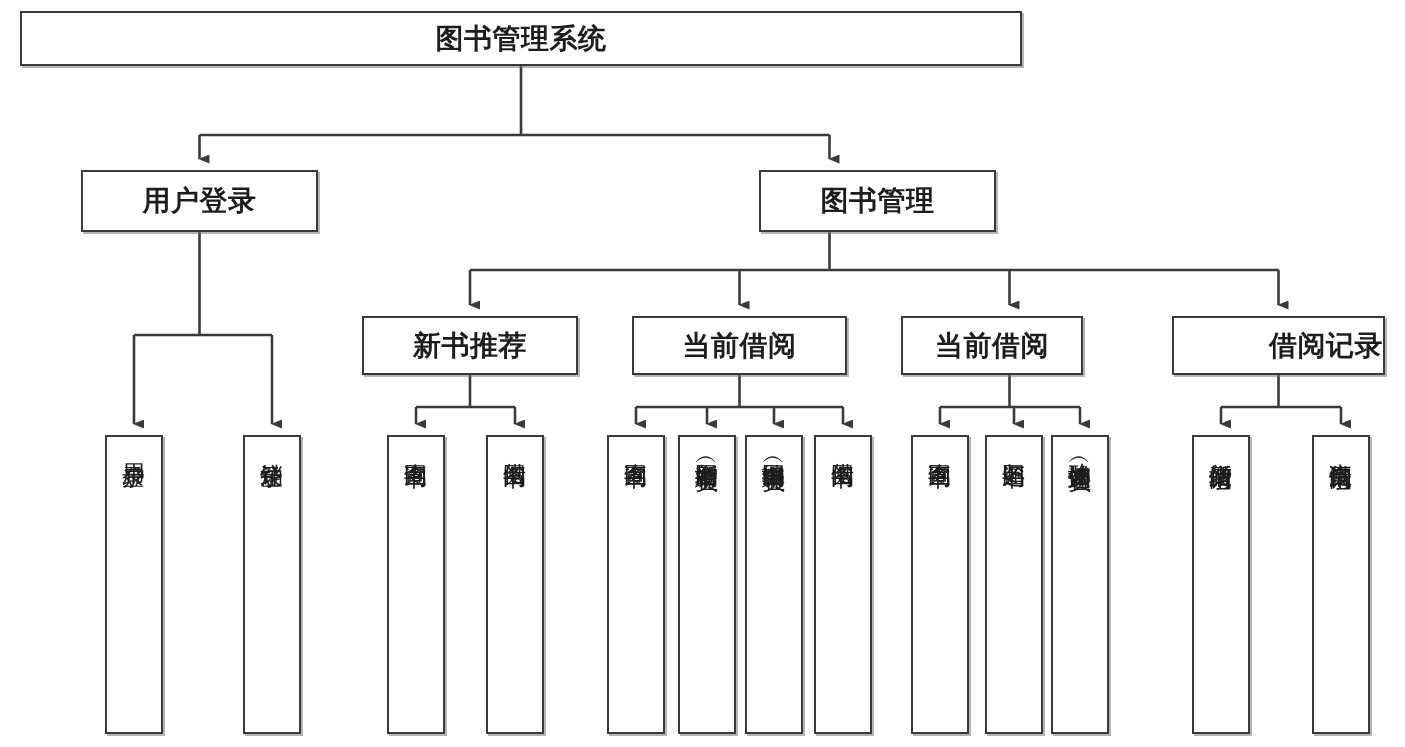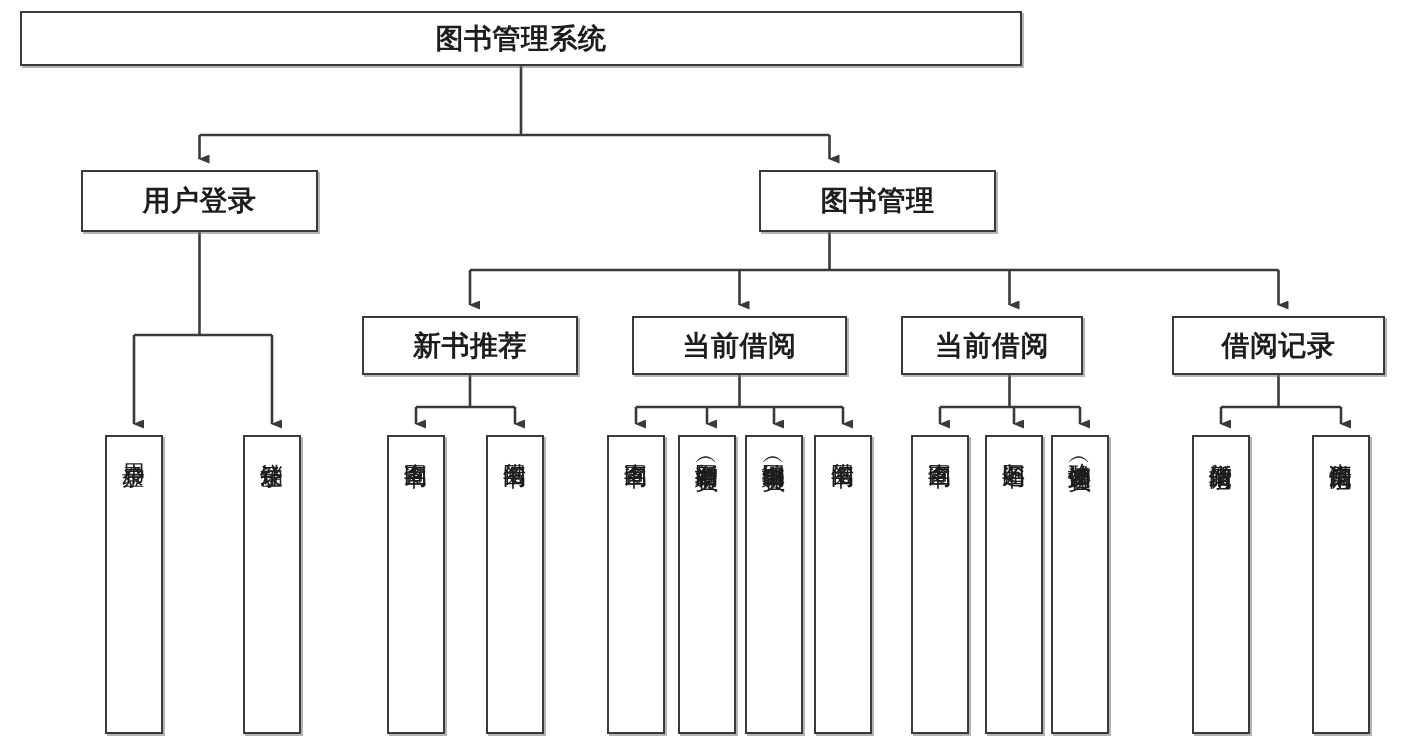--- a/index.html
+++ b/index.html
@@ -130,21 +130,21 @@
       </div>
       <div class="node horizontal" style="left: 362px; top: 316px; width: 216px; height: 59px;">
         <span class="label">新书推荐</span>
       </div>
       <div class="node horizontal" style="left: 632px; top: 316px; width: 215px; height: 59px;">
         <span class="label">当前借阅</span>
       </div>
       <div class="node horizontal" style="left: 901px; top: 316px; width: 182px; height: 59px;">
         <span class="label">当前借阅</span>
       </div>
-      <div class="node horizontal" style="left: 1172px; top: 316px; width: 213px; height: 59px;">
+      <div class="node horizontal" style="left: 1172px; top: 316px; width: 213px; height: 59px; justify-content: flex-end;">
         <span class="label">借阅记录</span>
       </div>
       <div class="node vertical" style="left: 105px; top: 435px; width: 58px; height: 299px;">
         <span class="label">用户登录</span>
       </div>
       <div class="node vertical" style="left: 243px; top: 435px; width: 58px; height: 299px;">
         <span class="label">注销登录</span>
       </div>
       <div class="node vertical" style="left: 387px; top: 435px; width: 58px; height: 299px;">
         <span class="label">查询图书</span>

